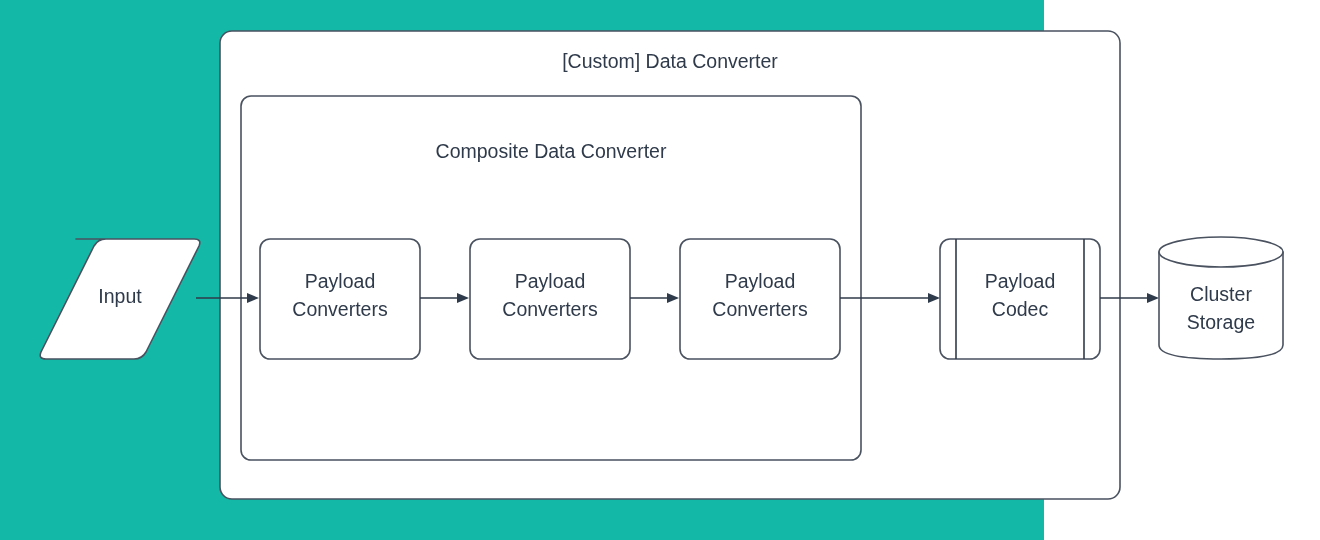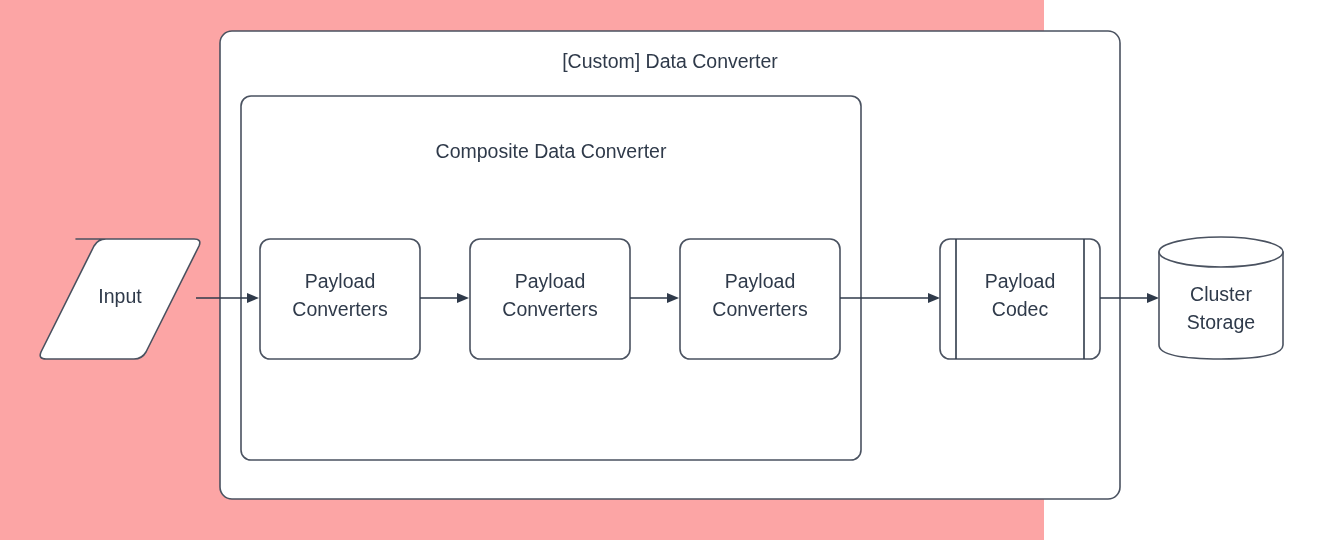--- a/index.html
+++ b/index.html
@@ -10,21 +10,21 @@
   body {
     width: 1320px;
     height: 540px;
     font-family: "Liberation Sans", sans-serif;
     overflow: hidden;
   }
   #diagram-root {
     position: relative;
     width: 1044px;
     height: 540px;
-    background: #fca5a5;
+    background: #14b8a6;
   }
   #diagram-svg {
     position: absolute;
     left: 0;
     top: 0;
     width: 1320px;
     height: 540px;
     display: block;
   }
   .shape-stroke {

